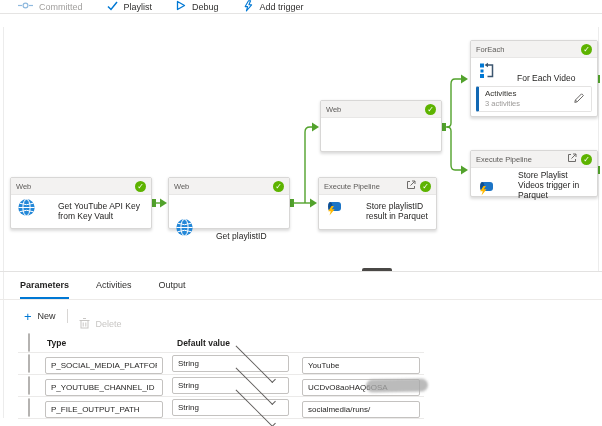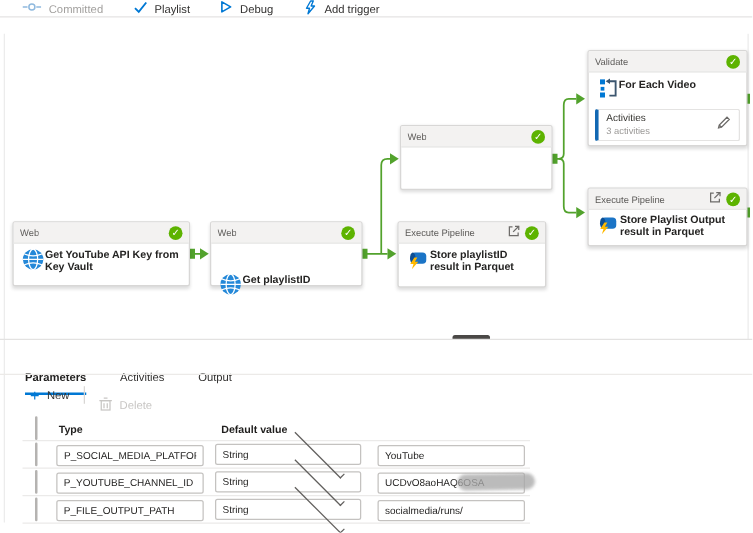--- a/index.html
+++ b/index.html
@@ -26,33 +26,33 @@
 
   .activity { position:absolute; background:#fff; border:1px solid #d8d7d6;
     box-shadow:0 1.5px 3px rgba(0,0,0,.14); border-radius:2px; cursor:pointer; }
   .act-header { display:flex; align-items:center; gap:4px; height:17px;
     background:#f3f2f1; border-bottom:1px solid #e8e7e6; padding:0 5px;
     font-size:7.5px; color:#5d5b59; }
   .act-type { white-space:nowrap; overflow:hidden; }
   .act-header .spacer { flex:1; }
   .check { width:11px; height:11px; border-radius:50%; background:#5db300;
     color:#fff; font-size:8px; line-height:11px; text-align:center; font-weight:bold; flex:none; }
-  .act-body { display:flex; align-items:flex-start; gap:0; padding:3px 6px;font-weight:bold; }
+  .act-body { display:flex; align-items:flex-end; gap:22px; padding:3px 6px; }
   .act-name { font-size:8.5px; line-height:1.2; color:#252423; }
   .sub-box { margin:1px 5px 5px 5px; background:#fff; border:1px solid #e4e3e2;
     border-left:3px solid #1268b3; border-radius:2px; padding:2px 6px 3px 6px;
     display:flex; align-items:center; }
   .sub-text { flex:1; }
   .sub-label { font-size:8px; color:#34332f; }
   .sub-count { font-size:7.5px; color:#9c9a98; margin-top:1px; }
 
   
   .panel { position:absolute; left:0; top:272px; width:602px; height:154px; background:#fff; }
   .panel-border-left { position:absolute; left:3px; top:0; width:1px; height:146px; background:#ececec; }
-  .tabs { position:absolute; left:20px; top:17px; height:27px; display:flex; gap:27px; }
+  .tabs { position:absolute; left:20px; top:0; height:27px; display:flex; gap:27px; }
   .tab { font-size:9px; display:flex; align-items:center; height:27px;
     border-bottom:2px solid transparent; color:#323130; cursor:pointer; }
   .tab.active { font-weight:bold; color:#201f1e; border-bottom:2px solid #0078d4; }
   .tabs-rule { position:absolute; left:0; top:27px; width:602px; height:1px; background:#eceae8; }
 
   .commands { position:absolute; left:24px; top:32px; height:24px; display:flex; align-items:center; }
   .cmd { display:flex; align-items:center; gap:6px; font-size:9px; cursor:pointer; }
   .cmd .plus { color:#0078d4; font-size:13px; font-weight:400; line-height:1; }
   .cmd.disabled { color:#c8c6c4; cursor:default;margin-top:15px; }
   .cmd-sep { width:1px; height:14px; background:#d8d6d4; margin:0 11px; }
@@ -222,21 +222,21 @@
     <div class="activity" style="left:320px; top:73px; width:122px; height:52px;">
       <div class="act-header">
         <span class="act-type">Web</span>
         <span class="spacer"></span>
         <span class="check">✓</span>
       </div>
     </div>
 
     <div class="activity" style="left:470px; top:13px; width:128px; height:77px;">
       <div class="act-header">
-        <span class="act-type">Validate</span>
+        <span class="act-type">ForEach</span>
         <span class="spacer"></span>
         <span class="check">✓</span>
       </div>
       <div class="act-body" style="padding:4px 6px 2px 8px;">
         <span>
           <svg width="16" height="17" viewBox="0 0 16 17">
             <g fill="#0078d4">
                 <rect x="1" y="1.5" width="4" height="4"></rect>
                 <rect x="1.5" y="7.5" width="3" height="3"></rect>
                 <rect x="1" y="12" width="4" height="4"></rect>
@@ -276,21 +276,21 @@
         <span class="check">✓</span>
       </div>
       <div class="act-body" style="padding-top:2px;">
         <span>
           <svg width="19" height="19" viewBox="0 0 19 19">
             <rect x="4" y="4" width="12" height="9" rx="3" fill="#1b74c6"></rect>
             <ellipse cx="5.2" cy="8.5" rx="2.2" ry="4.5" fill="#0d4f94"></ellipse>
             <polygon points="6.5,8 3.2,13.2 5.8,13.2 4.5,17.4 9.6,11.3 6.9,11.3 8.9,8" fill="#ffb900"></polygon>
           </svg>
         </span>
-        <span class="act-name">Store Playlist Output result in Parquet</span>
+        <span class="act-name">Store Playlist Videos trigger in Parquet</span>
       </div>
     </div>
 
     <div class="splitter"></div>
     <div class="canvas-border-bottom"></div>
   </div>
 
   <div class="panel">
     <div class="panel-border-left"></div>
 

